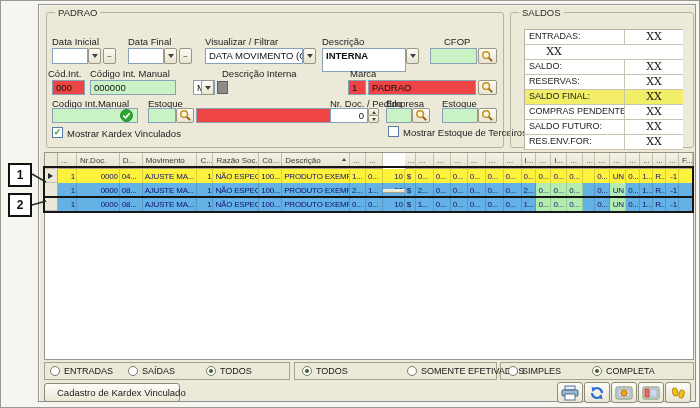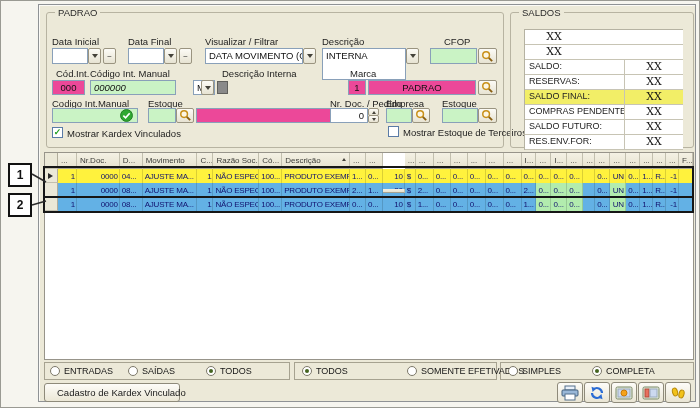--- a/index.html
+++ b/index.html
@@ -5,21 +5,21 @@
   html,body{margin:0;padding:0;}
   body{width:700px;height:408px;font-family:"Liberation Sans",sans-serif;}
   .screen{position:relative;width:700px;height:408px;background:#f6f5ef;box-shadow:inset 0 0 0 1px #9a9a93;overflow:hidden;}
   .panel{position:absolute;left:38px;top:4px;width:658px;height:398px;background:#ece9d8;border:1px solid #8f9295;box-shadow:inset 1px 1px 0 #fbfaf6;box-sizing:border-box;}
   
   .gb{position:absolute;border:1px solid #b7b3a1;border-radius:3px;box-sizing:border-box;}
   .gb-legend{position:absolute;top:-6px;left:8px;background:#ece9d8;padding:0 3px;font-size:9.5px;color:#2b2b2b;}
   .lbl{position:absolute;font-size:9.5px;color:#1c1c1c;white-space:nowrap;}
   
   .field{position:absolute;height:15px;background:#fff;border:1px solid #89a0b9;box-sizing:border-box;font-size:9.5px;color:#111;padding:1px 3px;white-space:nowrap;overflow:hidden;}
-  .fy{background:#ec4899;text-align:center;}
+  .fy{background:#ef4444;}
   .fg{background:#caf3c5;}
   .btn3{position:absolute;box-sizing:border-box;background:linear-gradient(#fcfbf6,#e7e3d2);border:1px solid #9a9480;border-radius:2px;display:flex;align-items:center;justify-content:center;font-size:8px;color:#333;cursor:default;}
   .arr-dn{width:0;height:0;border-left:3.5px solid transparent;border-right:3.5px solid transparent;border-top:4px solid #44423a;}
   .arr-up-s{width:0;height:0;border-left:2.5px solid transparent;border-right:2.5px solid transparent;border-bottom:3px solid #44423a;}
   .arr-dn-s{width:0;height:0;border-left:2.5px solid transparent;border-right:2.5px solid transparent;border-top:3px solid #44423a;}
   .cbx{position:absolute;width:11px;height:11px;background:#fff;border:1px solid #5a7ba6;box-sizing:border-box;font-size:9px;line-height:9px;text-align:center;color:#1f9e1f;font-weight:bold;}
   .graysq{position:absolute;width:11px;height:13px;background:#8a8a8a;border:1px solid #60605c;box-sizing:border-box;}
   
   .s-table{position:absolute;left:524px;top:29px;width:158px;border-top:1px solid #b5b2a2;border-left:1px solid #b5b2a2;background:#fff;}
   .s-row{display:flex;height:14px;border-bottom:1px solid #c7c4b4;}
@@ -80,40 +80,40 @@
   <div class="btn3" style="left:164px;top:48px;width:13px;height:16px;">
       <span class="arr-dn"></span>
     </div>
   <div class="btn3" style="left:179px;top:48px;width:13px;height:16px;">−</div>
 
   <div class="field" style="left:205px;top:48px;width:98px;height:16px;">DATA MOVIMENTO (O...</div>
   <div class="btn3" style="left:303px;top:48px;width:13px;height:16px;">
       <span class="arr-dn"></span>
     </div>
 
-  <div class="field" style="left:322px;top:48px;width:84px;height:32px;">INTERNA</div>
+  <div class="field" style="left:322px;top:48px;width:84px;height:24px;font-weight:bold;">INTERNA</div>
   <div class="btn3" style="left:406px;top:48px;width:13px;height:16px;">
       <span class="arr-dn"></span>
     </div>
 
   <div class="field fg" style="left:430px;top:48px;width:47px;height:16px;"></div>
   <div class="btn3" style="left:478px;top:48px;width:19px;height:16px;">
     <svg width="13" height="13" viewBox="0 0 14 14">
         <circle cx="5.5" cy="5.5" r="3.6" fill="#fdf6e3" stroke="#c89018" stroke-width="1.6"></circle>
         <line x1="8.4" y1="8.4" x2="12" y2="12" stroke="#8a5f10" stroke-width="2"></line>
       </svg>
   </div>
 
-  <span class="lbl" style="left:56px;top:68px;">Cód.Int.</span>
+  <span class="lbl" style="left:48px;top:68px;">Cód.Int.</span>
   <span class="lbl" style="left:90px;top:68px;">Código Int. Manual</span>
   <span class="lbl" style="left:222px;top:68px;">Descrição Interna</span>
   <span class="lbl" style="left:350px;top:68px;">Marca</span>
 
   <div class="field fy" style="left:52px;top:80px;width:33px;">000</div>
-  <div class="field fg" style="left:90px;top:80px;width:86px;font-style:italic;">000000</div>
+  <div class="field fg" style="left:90px;top:80px;width:86px;">000000</div>
   <div class="field" style="left:193px;top:80px;width:22px;">MA</div>
   <div class="btn3" style="left:201px;top:80px;width:13px;height:15px;">
       <span class="arr-dn"></span>
     </div>
   <div class="graysq" style="left:217px;top:81px;"></div>
   <div class="field fy" style="left:348px;top:80px;width:18px;">1</div>
   <div class="field fy" style="left:368px;top:80px;width:108px;">PADRAO</div>
   <div class="btn3" style="left:478px;top:80px;width:19px;height:15px;">
     <svg width="13" height="13" viewBox="0 0 14 14">
         <circle cx="5.5" cy="5.5" r="3.6" fill="#fdf6e3" stroke="#c89018" stroke-width="1.6"></circle>
@@ -167,20 +167,21 @@
   <div class="cbx" style="left:52px;top:127px;">✓</div>
   <span class="lbl" style="left:67px;top:128px;">Mostrar Kardex Vinculados</span>
   <div class="cbx" style="left:388px;top:126px;color:transparent;"></div>
   <span class="lbl" style="left:403px;top:127px;">Mostrar Estoque de Terceiros</span>
 
   <div class="gb" style="left:510px;top:12px;width:184px;height:136px;">
     <span class="gb-legend">SALDOS</span>
   </div>
   <div class="s-table" id="saldos-table">
       <div class="s-row">
+        <div class="s-lab">ENTRADAS:</div>
         <div class="s-val">XX</div>
       </div>
       <div class="s-row">
         <div class="s-val">XX</div>
       </div>
       <div class="s-row">
         <div class="s-lab">SALDO:</div>
         <div class="s-val">XX</div>
       </div>
       <div class="s-row">

